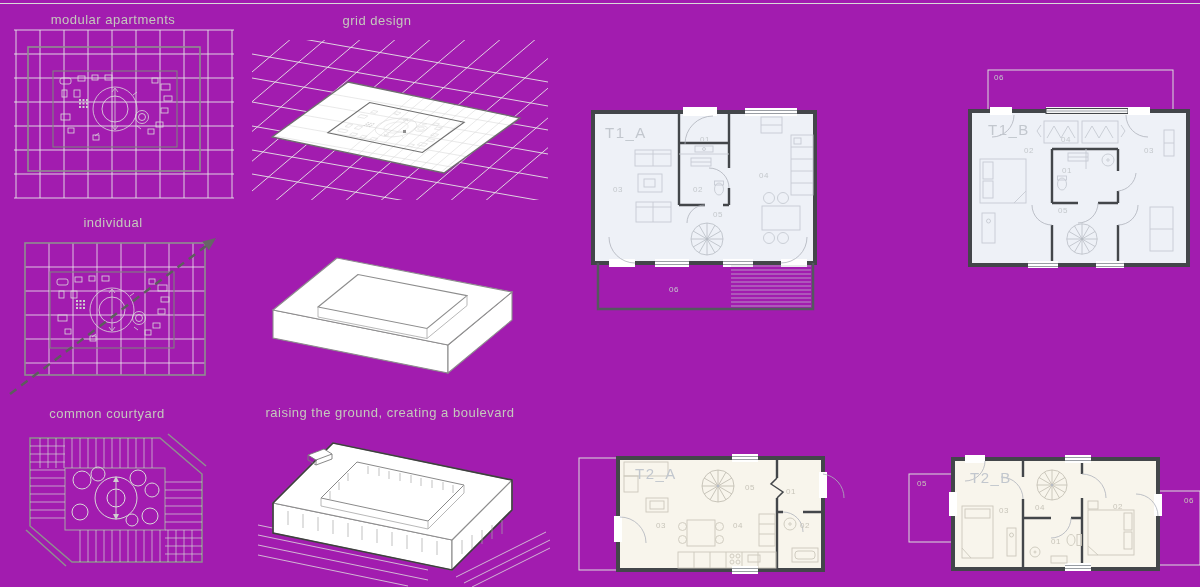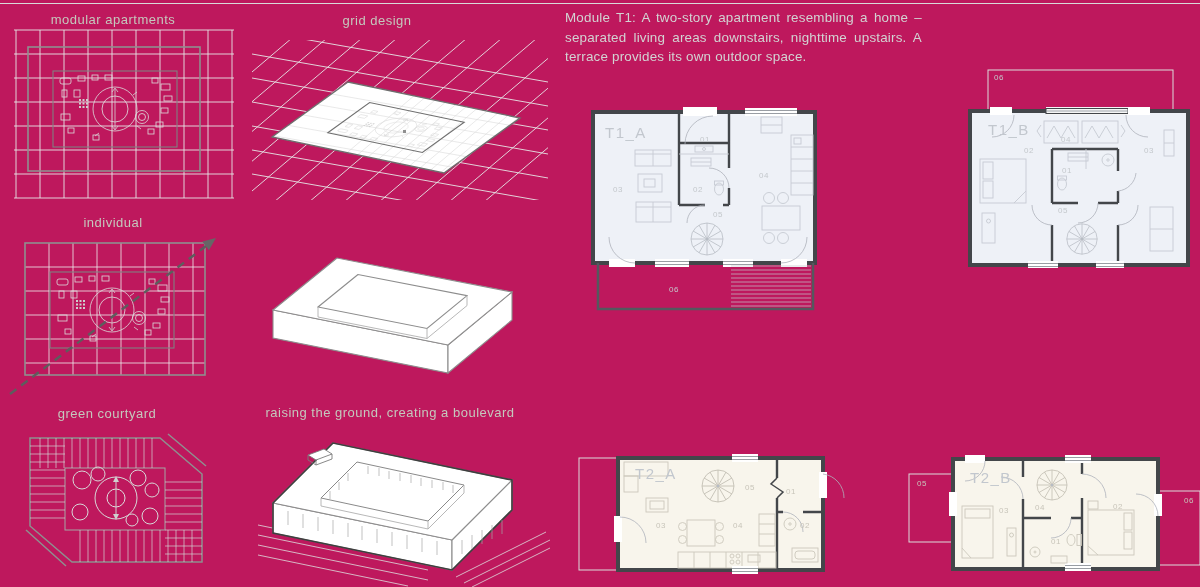--- a/index.html
+++ b/index.html
@@ -1,16 +1,16 @@
 <!DOCTYPE html>
 <html><head>
 <meta charset="utf-8">
 <style>
   html,body{margin:0;padding:0;background:#fff;}
-  #board{position:relative;width:1200px;height:587px;background:#be185d;overflow:hidden;
+  #board{position:relative;width:1200px;height:587px;background:#a21caf;overflow:hidden;
          font-family:"Liberation Sans",sans-serif;}
   .toprule{position:absolute;left:0;top:3px;width:1200px;height:1px;background:#d9d9d9;}
   .hdg{position:absolute;font-size:13px;letter-spacing:.5px;color:#c5c8bd;text-align:center;white-space:nowrap;}
   .desc{position:absolute;width:357px;font-size:13.4px;line-height:19.5px;letter-spacing:.2px;
         color:#d3d3d3;text-align:justify;}
   svg.drawing{position:absolute;}
   .wall{fill:none;stroke:#43464a;}
   .part{fill:none;stroke:#43464a;stroke-width:2.4;}
   .zig{fill:none;stroke:#43464a;stroke-width:1.5;}
   .frame{fill:none;stroke:#43464a;stroke-width:1.1;}
@@ -84,24 +84,23 @@
             <rect x="29.5" y="35" width="2" height="2"></rect>
             <rect x="33" y="35" width="2" height="2"></rect>
         </g>
       </symbol>
     </defs>
   </svg>
 
   <div class="hdg" style="left:8px;top:12px;width:210px">modular apartments</div>
   <div class="hdg" style="left:262px;top:13px;width:230px">grid design</div>
   <div class="hdg" style="left:8px;top:215px;width:210px">individual</div>
-  <div class="hdg" style="left:2px;top:406px;width:210px">green courtyard</div>
+  <div class="hdg" style="left:2px;top:406px;width:210px">common courtyard</div>
   <div class="hdg" style="left:262px;top:405px;width:256px">raising the ground, creating a boulevard</div>
 
-  <div class="desc" style="left:565px;top:8px">Module T1: A two-story apartment resembling a home – separated living areas downstairs, nighttime upstairs. A terrace provides its own outdoor space.</div>
 
   <svg class="drawing" style="left:8px;top:28px" width="232" height="172" viewBox="0 0 232 172">
     <path class="grid" d="M8,2V170 M32,2V170 M56,2V170 M80,2V170 M104,2V170 M128,2V170 M152,2V170 M176,2V170 M200,2V170 M224,2V170"></path>
     <path class="grid" d="M6,2H226 M6,26H226 M6,50H226 M6,74H226 M6,98H226 M6,122H226 M6,146H226 M6,170H226"></path>
     <rect x="20" y="19" width="172" height="124" fill="none" stroke="#8f8f8f" stroke-width="1.6"></rect>
     <rect x="45" y="43" width="124" height="76" fill="none" stroke="#808080" stroke-width="1.1"></rect>
     <use href="#miniplan" x="45" y="43" width="124" height="76"></use>
   </svg>
 
   <svg class="drawing" style="left:8px;top:230px" width="232" height="168" viewBox="0 0 232 168">

